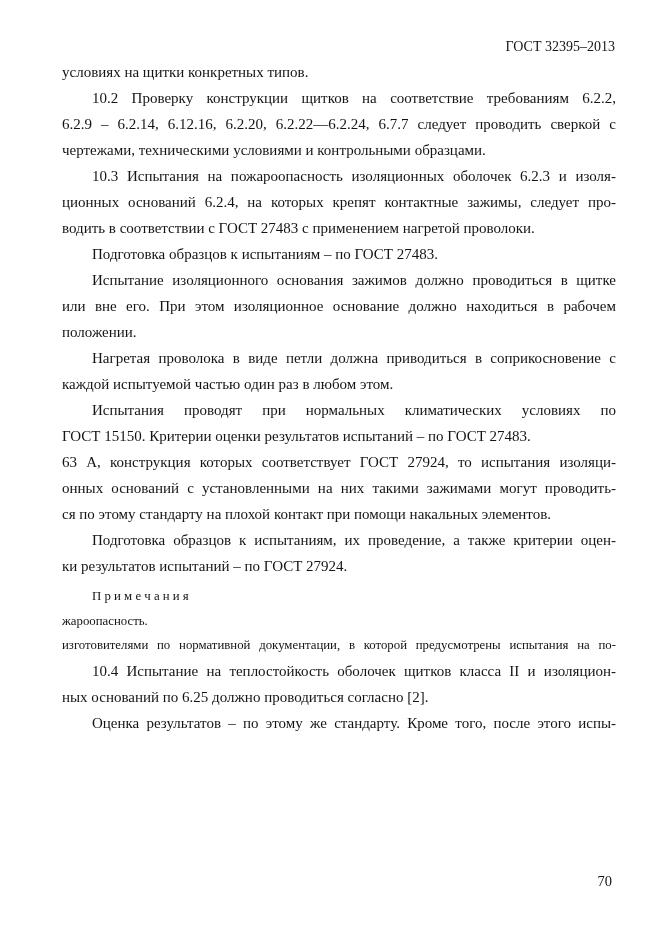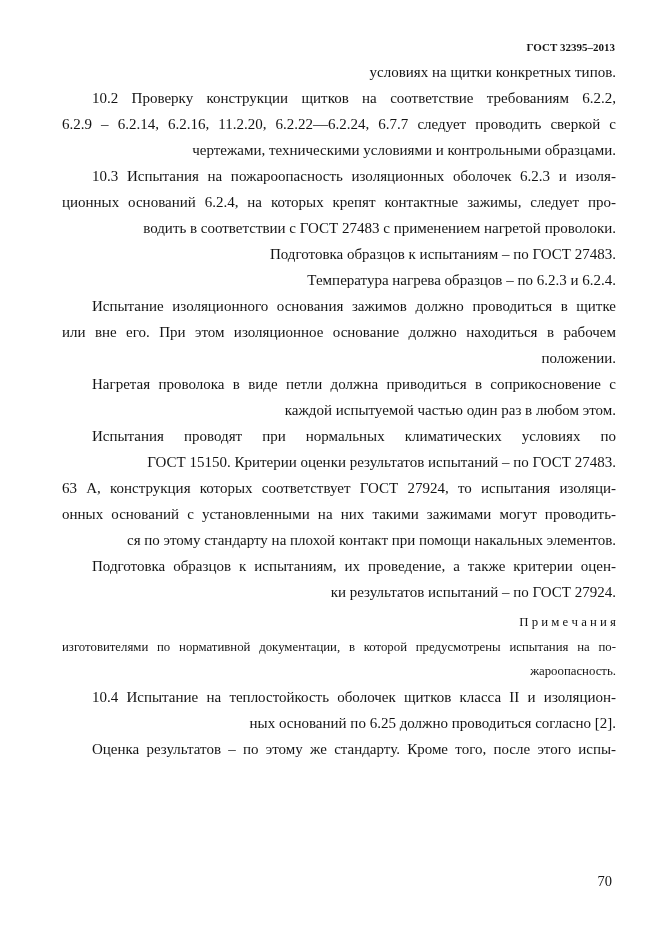--- a/index.html
+++ b/index.html
@@ -13,36 +13,35 @@
     height: 935px;
     background: #ffffff;
     font-family: "Liberation Serif", serif;
     color: #141414;
     overflow: hidden;
   }
   .doc-header {
     position: absolute;
     top: 38px;
     right: 46px;
-    font-size: 11px;
+    font-size: 14px;
     line-height: 18px;
     white-space: nowrap;
-    font-weight: bold;
   }
   .doc-body {
     position: absolute;
     top: 59px;
     left: 62px;
     width: 554px;
   }
   .para { margin: 0; }
   .line {
     font-size: 15px;
     line-height: 26px;
-    text-align: right;
+    text-align: left;
   }
   .line.fill {
     text-align: justify;
     text-align-last: justify;
   }
   .line.indent {
     text-indent: 30px;
   }
   .para.note .line,
   .para.note-heading .line {
@@ -65,33 +64,30 @@
 
 <div class="page">
   <div class="doc-header">ГОСТ 32395–2013</div>
 
   <div class="doc-body">
       <div class="para body">
         <div class="line">условиях на щитки конкретных типов.</div>
       </div>
       <div class="para body">
         <div class="line fill indent">10.2 Проверку конструкции щитков на соответствие требованиям 6.2.2,</div>
-        <div class="line fill">6.2.9 – 6.2.14, 6.2.16, 11.2.20, 6.2.22—6.2.24, 6.7.7 следует проводить сверкой с</div>
+        <div class="line fill">6.2.9 – 6.2.14, 6.12.16, 6.2.20, 6.2.22—6.2.24, 6.7.7 следует проводить сверкой с</div>
         <div class="line">чертежами, техническими условиями и контрольными образцами.</div>
       </div>
       <div class="para body">
         <div class="line fill indent">10.3 Испытания на пожароопасность изоляционных оболочек 6.2.3 и изоля-</div>
         <div class="line fill">ционных оснований 6.2.4, на которых крепят контактные зажимы, следует про-</div>
         <div class="line">водить в соответствии с ГОСТ 27483 с применением нагретой проволоки.</div>
       </div>
       <div class="para body">
         <div class="line indent">Подготовка образцов к испытаниям – по ГОСТ 27483.</div>
-      </div>
-      <div class="para body">
-        <div class="line indent">Температура нагрева образцов – по 6.2.3 и 6.2.4.</div>
       </div>
       <div class="para body">
         <div class="line fill indent">Испытание изоляционного основания зажимов должно проводиться в щитке</div>
         <div class="line fill">или вне его. При этом изоляционное основание должно находиться в рабочем</div>
         <div class="line">положении.</div>
       </div>
       <div class="para body">
         <div class="line fill indent">Нагретая проволока в виде петли должна приводиться в соприкосновение с</div>
         <div class="line">каждой испытуемой частью один раз в любом этом.</div>
       </div>
@@ -105,22 +101,22 @@
         <div class="line">ся по этому стандарту на плохой контакт при помощи накальных элементов.</div>
       </div>
       <div class="para body">
         <div class="line fill indent">Подготовка образцов к испытаниям, их проведение, а также критерии оцен-</div>
         <div class="line">ки результатов испытаний – по ГОСТ 27924.</div>
       </div>
       <div class="para note-heading">
         <div class="line indent">П р и м е ч а н и я</div>
       </div>
       <div class="para note">
+        <div class="line">жароопасность.</div>
         <div class="line fill">изготовителями по нормативной документации, в которой предусмотрены испытания на по-</div>
-        <div class="line">жароопасность.</div>
       </div>
       <div class="para note">
       </div>
       <div class="para body">
         <div class="line fill indent">10.4 Испытание на теплостойкость оболочек щитков класса II и изоляцион-</div>
         <div class="line">ных оснований по 6.25 должно проводиться согласно [2].</div>
       </div>
       <div class="para body">
         <div class="line fill indent">Оценка результатов – по этому же стандарту. Кроме того, после этого испы-</div>
       </div>

